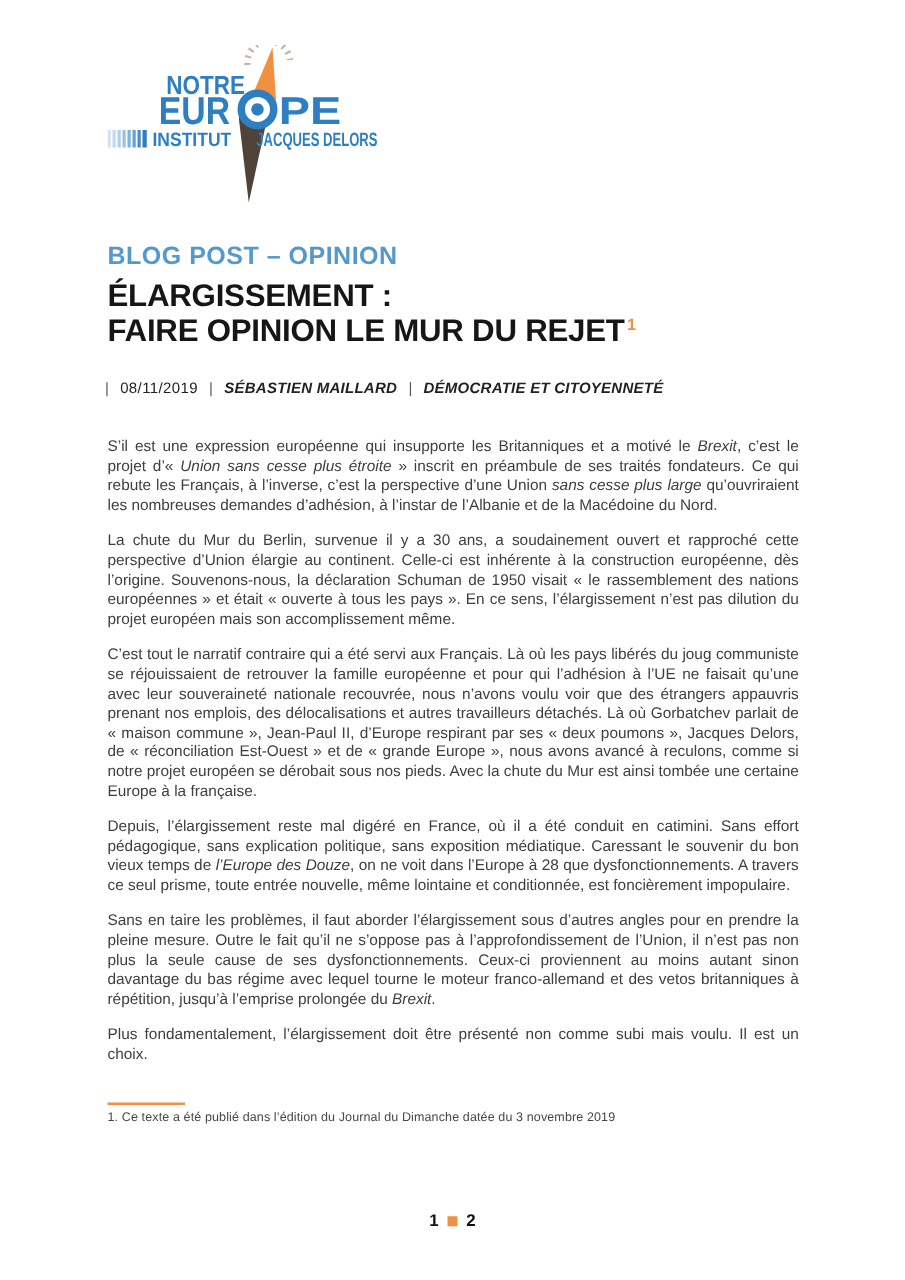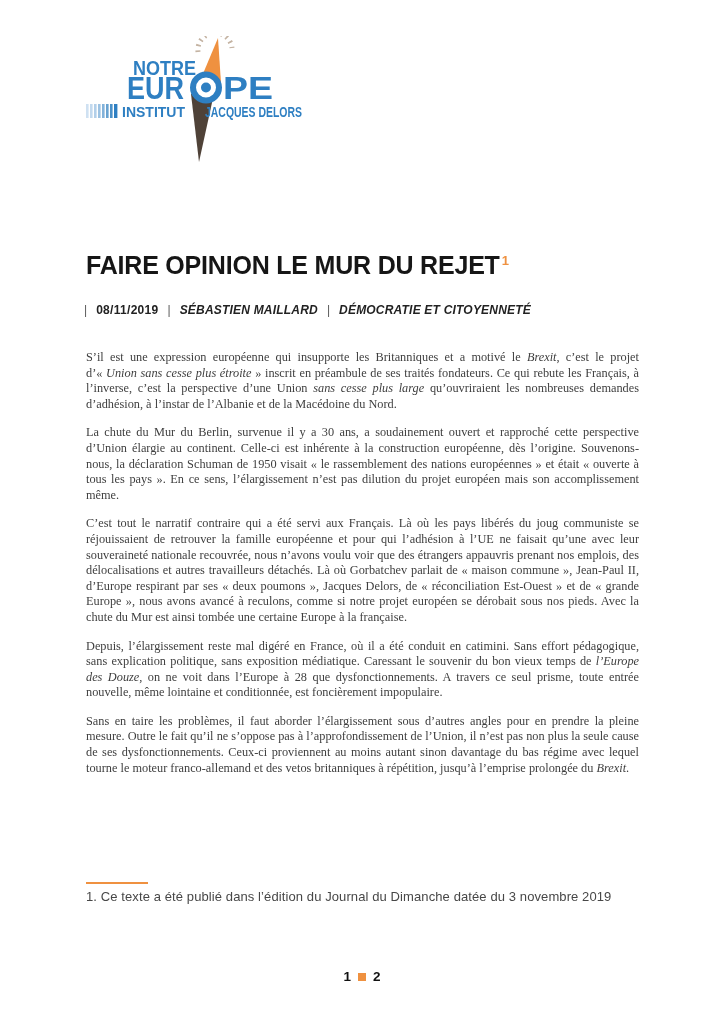--- a/index.html
+++ b/index.html
@@ -26,33 +26,33 @@
   
   .title{position:absolute;left:86px;top:223px;font-size:25px;line-height:28px;
     font-weight:700;color:var(--title);letter-spacing:-.2px;}
   .title .sup{color:var(--orange);font-size:13px;position:relative;top:-9px;margin-left:2px;}
 
   
   .meta{position:absolute;left:84px;top:303px;font-size:12px;color:#222;
     display:flex;align-items:center;white-space:nowrap;}
   .meta .pipe{color:#5a5a5a;font-weight:400;margin:0 9px;}
   .meta .pipe:first-child{margin-left:0;}
-  .meta .date{font-weight:700;letter-spacing:.3px;}
+  .meta .date{font-weight:400;letter-spacing:.3px;}
   .meta .strong{font-weight:700;letter-spacing:.2px;font-style:italic;}
 
   
   .article{position:absolute;left:86px;top:350px;width:553px;
     font-size:12.3px;line-height:15.6px;color:var(--body);text-align:justify;}
-  .article p{margin:0 0 13px 0;font-family:Liberation Serif, serif;}
+  .article p{margin:0 0 13px 0;}
   .article .it{font-style:italic;}
 
   
   .footnote{position:absolute;left:86px;top:882px;width:553px;}
   .footnote-rule{width:62px;height:2px;background:var(--orange);margin-bottom:5px;}
-  .footnote-text{font-size:13px;color:#474747;letter-spacing:.1px;}
+  .footnote-text{font-size:10px;color:#474747;letter-spacing:.1px;}
 
   
   .pager{position:absolute;left:0;top:969px;width:100%;display:flex;
     justify-content:center;align-items:center;gap:7px;}
   .pager .num{font-size:13.5px;font-weight:700;color:#111;}
   .pager .sq{width:8px;height:8px;background:var(--orange);display:inline-block;}
 </style>
 </head>
 <body>
 
@@ -80,41 +80,43 @@
       <rect x="12" y="68" width="2.6" height="14" fill="#9cc2e2"></rect>
       <rect x="16" y="68" width="2.6" height="14" fill="#82b2da"></rect>
       <rect x="20" y="68" width="2.6" height="14" fill="#67a2d1"></rect>
       <rect x="24" y="68" width="2.6" height="14" fill="#4a90c8"></rect>
       <rect x="28" y="68" width="3.4" height="14" fill="#2e7fc2"></rect>
     </g>
     <text x="36" y="81" font-size="15.5" textLength="63" lengthAdjust="spacingAndGlyphs">INSTITUT</text>
     <text x="119" y="81" font-size="15.5" textLength="97" lengthAdjust="spacingAndGlyphs">JACQUES DELORS</text>
   </svg>
 
+  <div class="kicker">BLOG POST – OPINION</div>
 
   <h1 class="title">
-    <br>
+    <span>ÉLARGISSEMENT :</span><br>
     <span>FAIRE OPINION LE MUR DU REJET</span><span class="sup">1</span>
   </h1>
 
   <div class="meta">
     <span class="pipe">|</span>
     <span class="date">08/11/2019</span>
     <span class="pipe">|</span>
     <span class="strong">SÉBASTIEN MAILLARD</span>
     <span class="pipe">|</span>
     <span class="strong">DÉMOCRATIE ET CITOYENNETÉ</span>
   </div>
 
   <div class="article">
       <p><span>S’il est une expression européenne qui insupporte les Britanniques et a motivé le </span><span class="it">Brexit</span><span>, c’est le projet d’«&nbsp;</span><span class="it">Union sans cesse plus étroite</span><span>&nbsp;» inscrit en préambule de ses traités fondateurs. Ce qui rebute les Français, à l’inverse, c’est la perspective d’une Union </span><span class="it">sans cesse plus large</span><span> qu’ouvriraient les nombreuses demandes d’adhésion, à l’instar de l’Albanie et de la Macédoine du Nord.</span></p>
       <p><span>La chute du Mur du Berlin, survenue il y a 30 ans, a soudainement ouvert et rapproché cette perspective d’Union élargie au continent. Celle-ci est inhérente à la construction européenne, dès l’origine. Souvenons-nous, la déclaration Schuman de 1950 visait «&nbsp;le rassemblement des nations européennes&nbsp;» et était «&nbsp;ouverte à tous les pays&nbsp;». En ce sens, l’élargissement n’est pas dilution du projet européen mais son accomplissement même.</span></p>
       <p><span>C’est tout le narratif contraire qui a été servi aux Français. Là où les pays libérés du joug communiste se réjouissaient de retrouver la famille européenne et pour qui l’adhésion à l’UE ne faisait qu’une avec leur souveraineté nationale recouvrée, nous n’avons voulu voir que des étrangers appauvris prenant nos emplois, des délocalisations et autres travailleurs détachés. Là où Gorbatchev parlait de «&nbsp;maison commune&nbsp;», Jean-Paul II, d’Europe respirant par ses «&nbsp;deux poumons&nbsp;», Jacques Delors, de «&nbsp;réconciliation Est-Ouest&nbsp;» et de «&nbsp;grande Europe&nbsp;», nous avons avancé à reculons, comme si notre projet européen se dérobait sous nos pieds. Avec la chute du Mur est ainsi tombée une certaine Europe à la française.</span></p>
       <p><span>Depuis, l’élargissement reste mal digéré en France, où il a été conduit en catimini. Sans effort pédagogique, sans explication politique, sans exposition médiatique. Caressant le souvenir du bon vieux temps de </span><span class="it">l’Europe des Douze</span><span>, on ne voit dans l’Europe à 28 que dysfonctionnements. A travers ce seul prisme, toute entrée nouvelle, même lointaine et conditionnée, est foncièrement impopulaire.</span></p>
       <p><span>Sans en taire les problèmes, il faut aborder l’élargissement sous d’autres angles pour en prendre la pleine mesure. Outre le fait qu’il ne s’oppose pas à l’approfondissement de l’Union, il n’est pas non plus la seule cause de ses dysfonctionnements. Ceux-ci proviennent au moins autant sinon davantage du bas régime avec lequel tourne le moteur franco-allemand et des vetos britanniques à répétition, jusqu’à l’emprise prolongée du </span><span class="it">Brexit</span><span>.</span></p>
+      <p><span>Plus fondamentalement, l’élargissement doit être présenté non comme subi mais voulu. Il est un choix.</span></p>
     </div>
 
   <div class="footnote">
     <div class="footnote-rule"></div>
     <div class="footnote-text">1. Ce texte a été publié dans l’édition du Journal du Dimanche datée du 3 novembre 2019</div>
   </div>
 
   <div class="pager">
     <span class="num">1</span>
     <span class="sq"></span>

